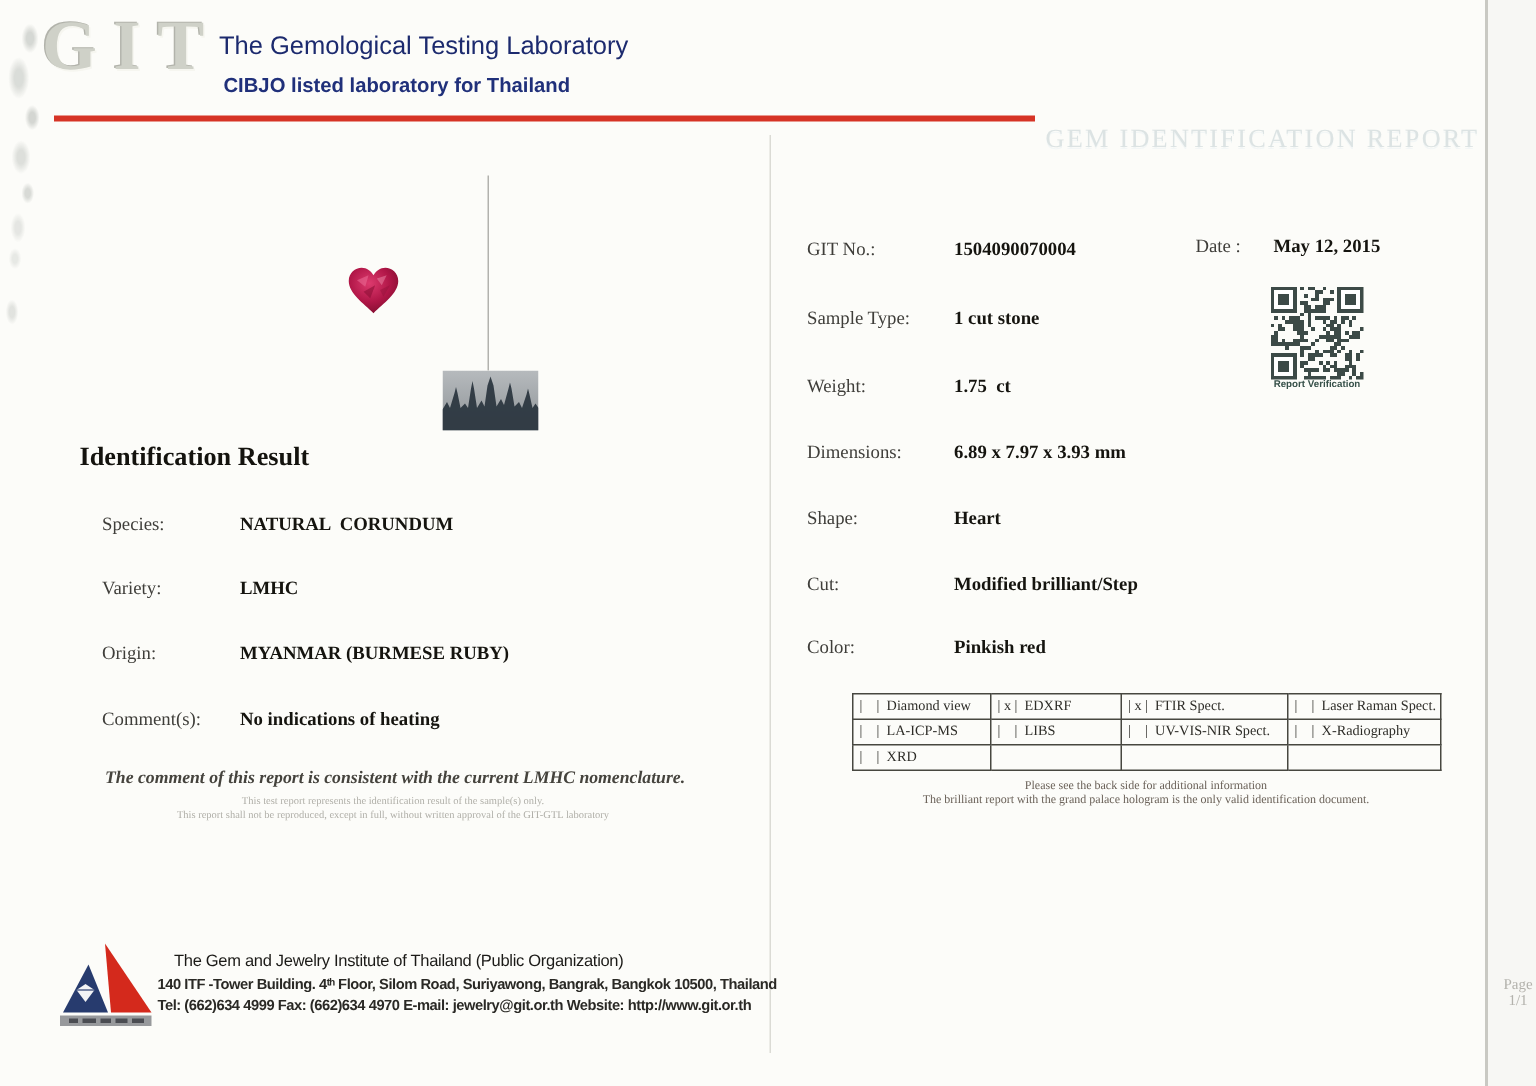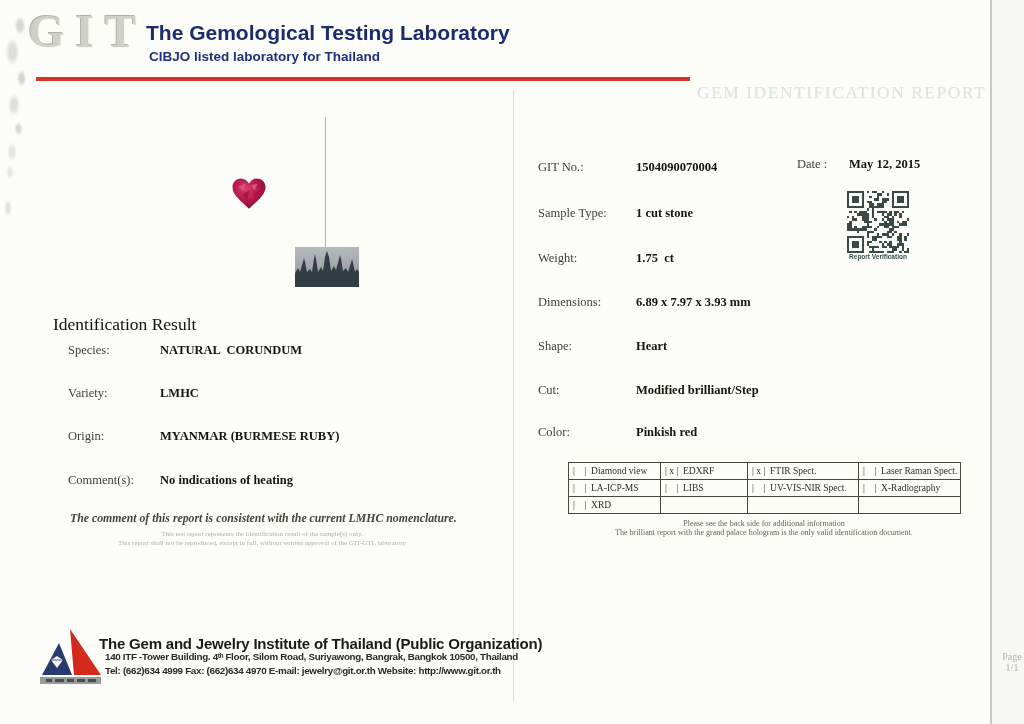--- a/index.html
+++ b/index.html
@@ -3,42 +3,42 @@
 <meta charset="utf-8">
 <style>
   * { margin:0; padding:0; box-sizing:border-box; }
   html,body { width:1024px; height:724px; }
   body { font-family:"Liberation Serif", serif; background:#fcfcf9; position:relative; overflow:hidden; }
   .abs { position:absolute; }
 
   
   .git-logo { left:28px; top:4px; font-family:"Liberation Serif",serif; font-weight:700; font-size:47px;
     letter-spacing:11px; color:#cfd1c8; text-shadow:-1px -1px 0 #b2b3ab, 1px 1px 0 #f6f6f0; }
-  .doc-title { left:146px; top:21px; font-family:"Liberation Sans",sans-serif; font-weight:700;
-    font-size:21px; color:#1c2a6e; }
+  .doc-title { left:146px; top:21px; font-family:"Liberation Sans",sans-serif; font-weight:400;
+    font-size:17px; color:#1c2a6e; }
   .doc-subtitle { left:149px; top:49px; font-family:"Liberation Sans",sans-serif; font-weight:700;
     font-size:13.5px; color:#20307a; }
   .red-rule { left:36px; top:77px; width:654px; height:4px; background:#d63426; }
   .watermark { left:697px; top:61px; font-size:17.5px; letter-spacing:1.5px; color:#dce3e3;
     text-shadow:0 1px 0 #f2f6f6; font-weight:500; white-space:pre;margin-top:21px; }
 
   
   .stem-line { left:325px; top:117px; width:1px; height:130px; background:#b2b2ae; }
   .palace { left:295px; top:247px; }
   .heart { left:231px; top:178px; }
 
   
   .lbl { color:#3f3e3a; font-size:12.5px; }
   .val { color:#15140f; font-size:12.5px; font-weight:700; white-space:pre; }
   .row-l .lbl { display:inline-block; width:92px; }
   .row-r .lbl { display:inline-block; width:98px; }
   .row-l { left:68px; }
   .row-r { left:538px; }
 
-  .id-heading { left:53px; top:294px; font-size:17.5px; font-weight:400; color:#14130e;margin-top:20px; }
+  .id-heading { left:53px; top:294px; font-size:17.5px; font-weight:700; color:#14130e; }
 
   .lmhc { left:70px; top:511px; width:400px; font-size:11.8px; font-style:italic; font-weight:700; color:#45433d; }
   .fineprint { left:62px; width:400px; text-align:center; font-size:7px; color:#b0afa8; }
 
   
   .inst-wrap { left:568px; top:462px; width:392px; }
   .inst-heading { display:block; text-align:center; font-size:15px; font-weight:700; color:#14130e;
     text-decoration:underline; text-underline-offset:3px; margin-bottom:6px; }
   table.inst { border-collapse:collapse; table-layout:fixed; width:392px; }
   table.inst td { border:1px solid #474740; height:17px; font-size:9.5px; color:#2e2d28;
@@ -46,22 +46,22 @@
   .box { white-space:pre; }
   .inst-note { display:block; text-align:center; color:#6b6259; }
   .note1 { font-size:8px; margin-top:5px; }
   .note2 { font-size:8px; }
 
   .qr-box { left:847px; top:191px; width:62px; height:62px; }
   .qr-caption { left:840px; top:253px; width:76px; text-align:center; font-family:"Liberation Sans",sans-serif;
     font-size:6.5px; font-weight:700; color:#37514a; }
 
   
-  .foot-name { left:99px; top:635px; font-family:"Liberation Sans",sans-serif; font-weight:700;
-    font-size:15px; color:#1b1a17; letter-spacing:-0.2px; }
+  .foot-name { left:116px; top:635px; font-family:"Liberation Sans",sans-serif; font-weight:400;
+    font-size:11px; color:#1b1a17; letter-spacing:-0.2px; }
   .foot-addr { left:105px; top:651px; font-family:"Liberation Sans",sans-serif; font-weight:700;
     font-size:9.8px; color:#2a2925; letter-spacing:-0.3px; }
   .foot-tel { left:105px; top:665px; font-family:"Liberation Sans",sans-serif; font-weight:700;
     font-size:9.8px; color:#2a2925; letter-spacing:-0.3px; }
   .page-num { left:1000px; top:651px; font-size:10px; color:#b3b2ac;text-align:center; }
 
   
   .fold-line { left:513px; top:90px; width:1px; height:612px; background:#dbdbd5; }
   .page-edge { left:990px; top:0; width:2px; height:724px; background:#c9c9c3; }
   .right-strip { left:992px; top:0; width:32px; height:724px; background:#f7f7f4; }

